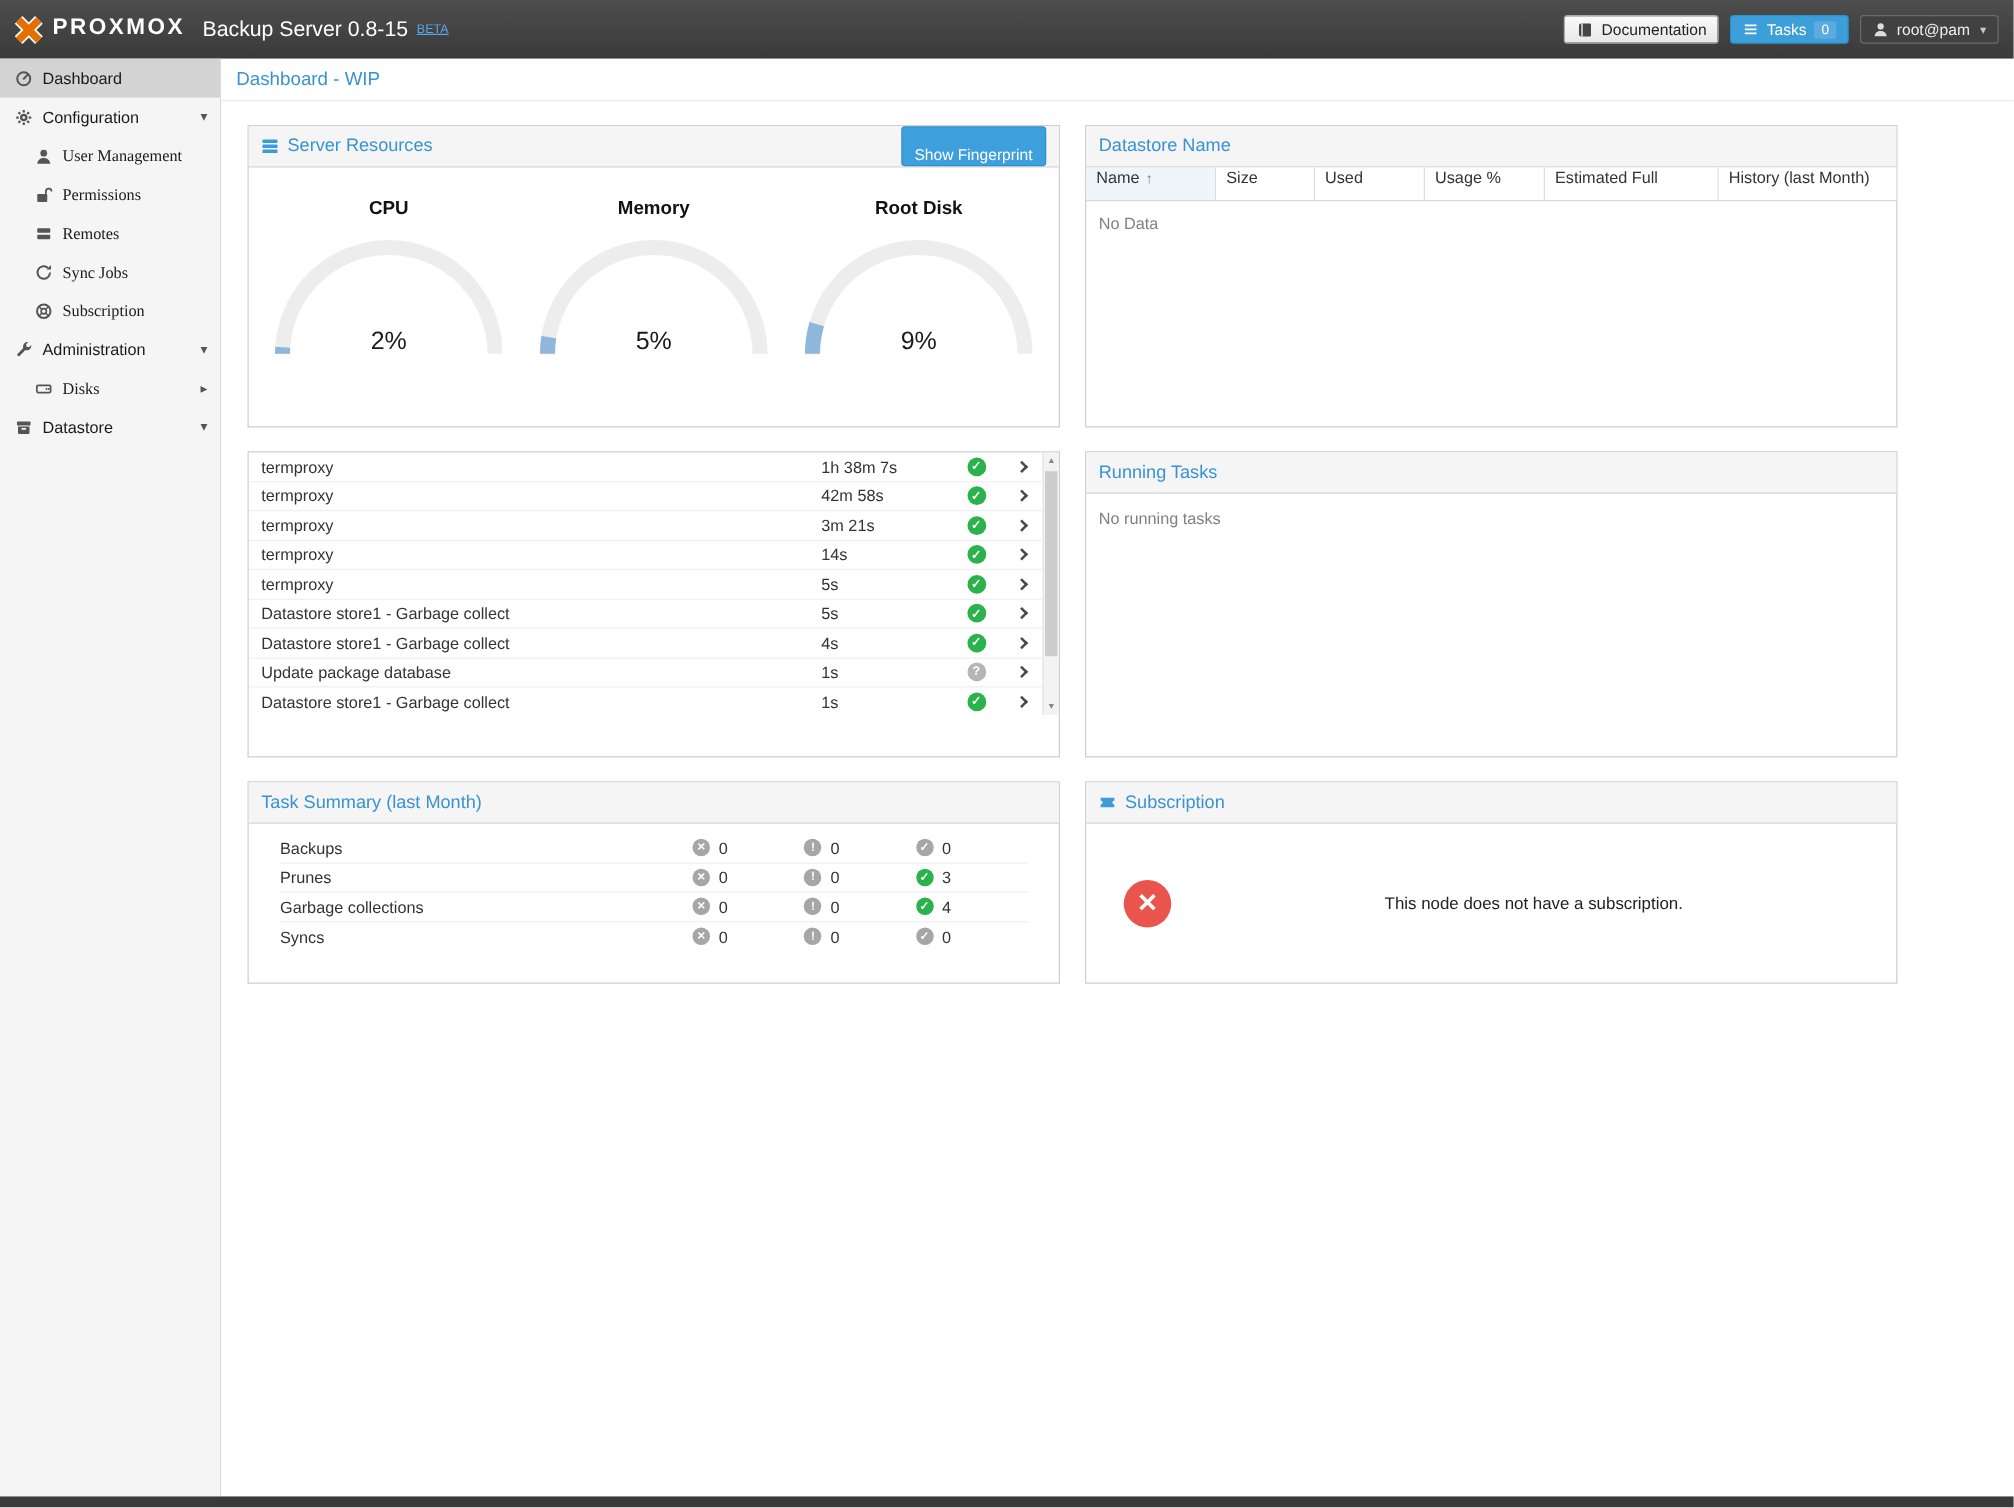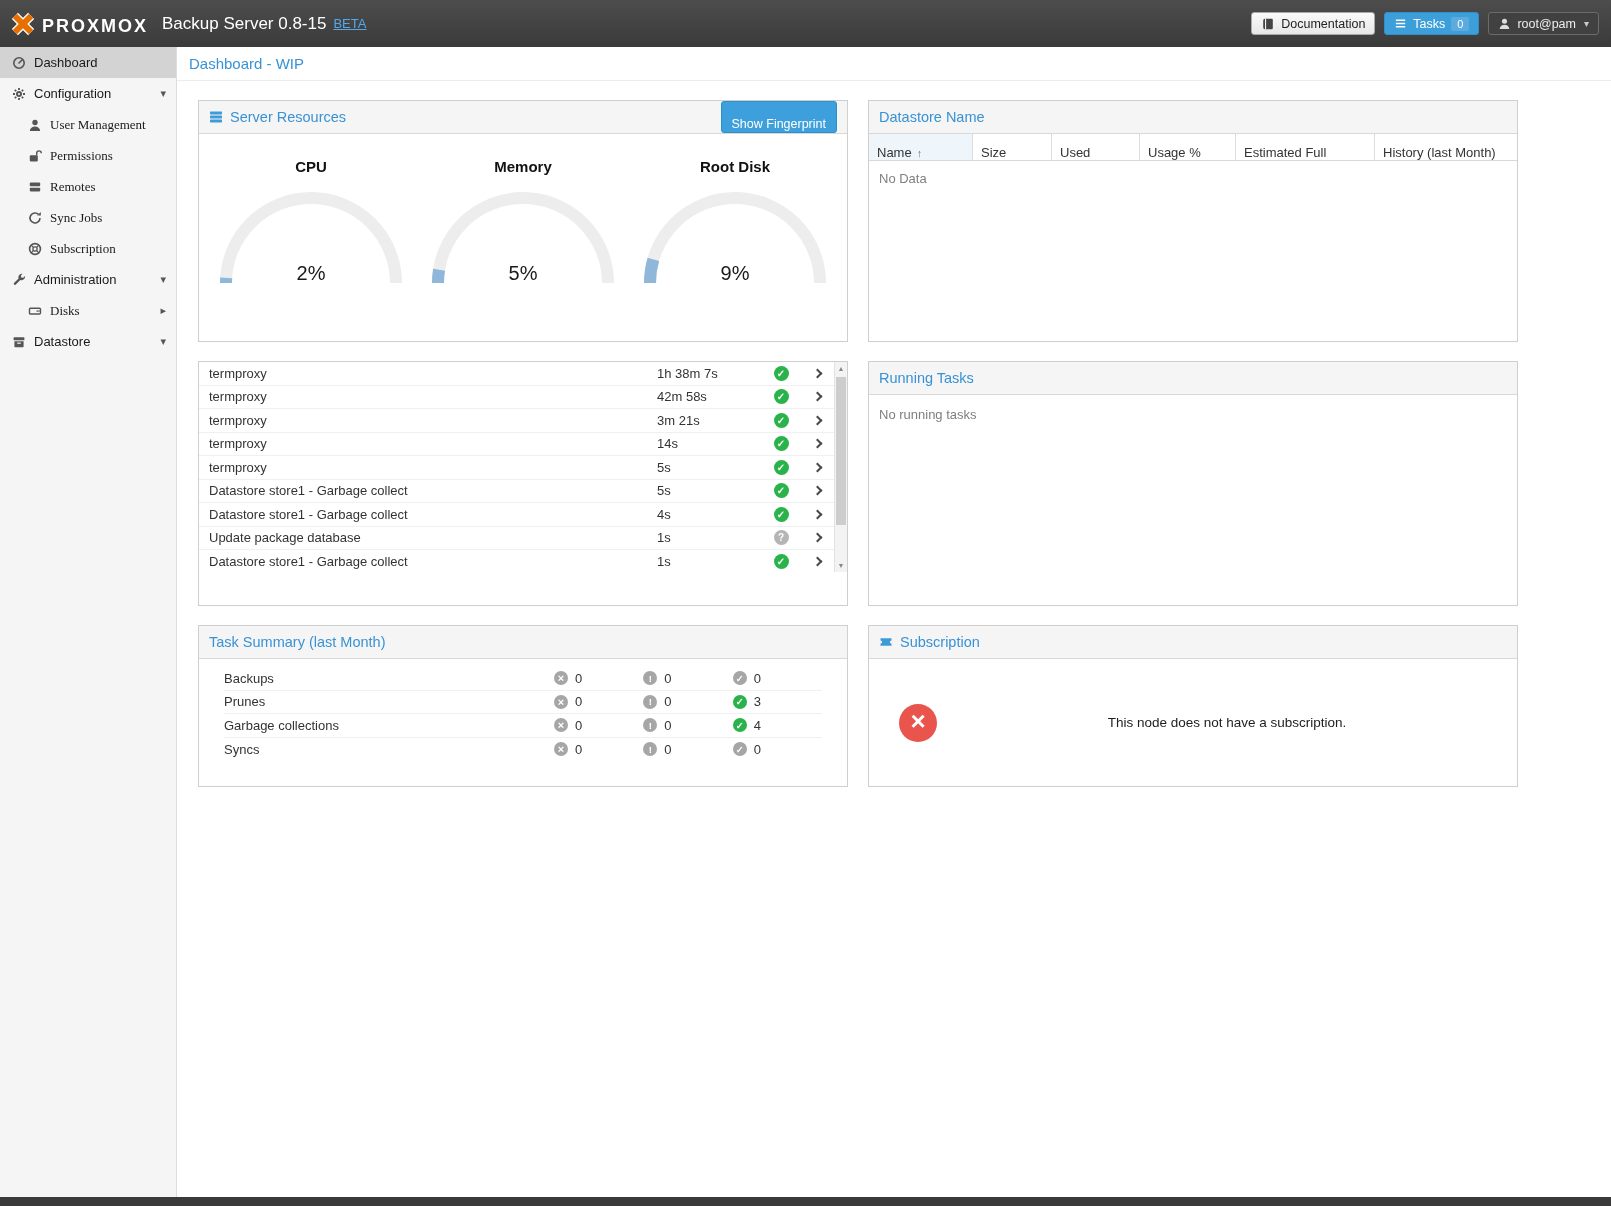--- a/index.html
+++ b/index.html
@@ -1,24 +1,24 @@
 <!DOCTYPE html>
 <html><head>
 <meta charset="utf-8">
 <style>
   * { box-sizing:border-box; margin:0; padding:0; }
   html,body { width:1611px; height:1206px; overflow:hidden; }
   body { font-family:"Liberation Sans", sans-serif; font-size:13px; color:#333; background:#fff; }
 
   
   .topbar { height:47px; background:linear-gradient(180deg,#4d4d4d,#3a3a3a); display:flex; align-items:center; padding:0 12px 0 10px; color:#fff; }
-  .logo-group { display:flex; align-items:flex-end; gap:6px; margin-right:14px; }
+  .logo-group { display:flex; align-items:flex-start; gap:6px; margin-right:14px; }
   .wordmark { font-size:18px; font-weight:700; letter-spacing:2px; color:#fff; }
   .product { font-size:17px; color:#fff; }
-  .beta-link { color:#55a7e8; font-size:13px; text-decoration:underline; margin-left:7px; cursor:pointer; }
+  .beta-link { color:#55a7e8; font-size:10px; text-decoration:underline; margin-left:7px; cursor:pointer; }
   .topbar .spacer { flex:1; }
   .tb-btn { display:inline-flex; align-items:center; gap:6px; height:23px; padding:0 9px; border-radius:3px; font-size:12.5px; cursor:pointer; }
   .btn-doc { background:linear-gradient(#fafafa,#e7e7e7); border:1px solid #a9a9a9; color:#222; margin-right:9px; }
   .btn-tasks { background:#3d9fd9; border:1px solid #2e8fc9; color:#fff; margin-right:9px; }
   .tasks-badge { background:#5cabdf; border-radius:2px; padding:1px 6px; font-size:11px; color:#fff; }
   .btn-user { background:#414141; border:1px solid #6b6b6b; color:#eee; }
   .caret-down::after { content:"▾"; font-size:10px; color:#c9c9c9; margin-left:2px; }
 
   
   .main { display:flex; height:1150px; }
@@ -53,21 +53,21 @@
   
   .btn-fingerprint { height:24px; padding:15px 10px; background:#3da0dc; border:1px solid #2e8fc9; border-radius:3px; color:#fff; font-size:12.5px; cursor:pointer; }
   .gauges { display:flex; justify-content:space-evenly; padding-top:24px; }
   .gauge { width:200px; text-align:center; }
   .gauge-label { font-size:15px; font-weight:700; color:#111; margin-bottom:16px; }
   .gauge-wrap { position:relative; width:186px; height:96px; margin:0 auto; }
   .gauge-value { position:absolute; left:0; right:0; bottom:2px; font-size:20px; color:#1a1a1a; }
 
   
   .du-header { display:flex; height:27px; border-bottom:1px solid #d8d8d8; }
-  .du-cell { border-right:1px solid #ddd; padding:0 8px; display:flex; align-items:flex-end; font-size:13px; color:#333; background:#fff; cursor:pointer; }
+  .du-cell { border-right:1px solid #ddd; padding:0 8px; display:flex; align-items:flex-start; font-size:13px; color:#333; background:#fff; cursor:pointer; }
   .du-cell.sorted { background:#eef5fb; }
   .sort-arrow::after { content:"↑"; color:#777; font-size:11px; margin-left:5px; }
   .du-empty { padding:10px 10px; color:#808080; }
 
   
   .lt-body { position:relative; height:210px; overflow:hidden; }
   .lt-rows { margin-right:13px; }
   .lt-row { display:flex; align-items:center; height:23.5px; border-bottom:1px solid #f0f0f0; padding-left:10px; cursor:pointer; }
   .lt-name { flex:1; }
   .lt-dur { width:105px; }

